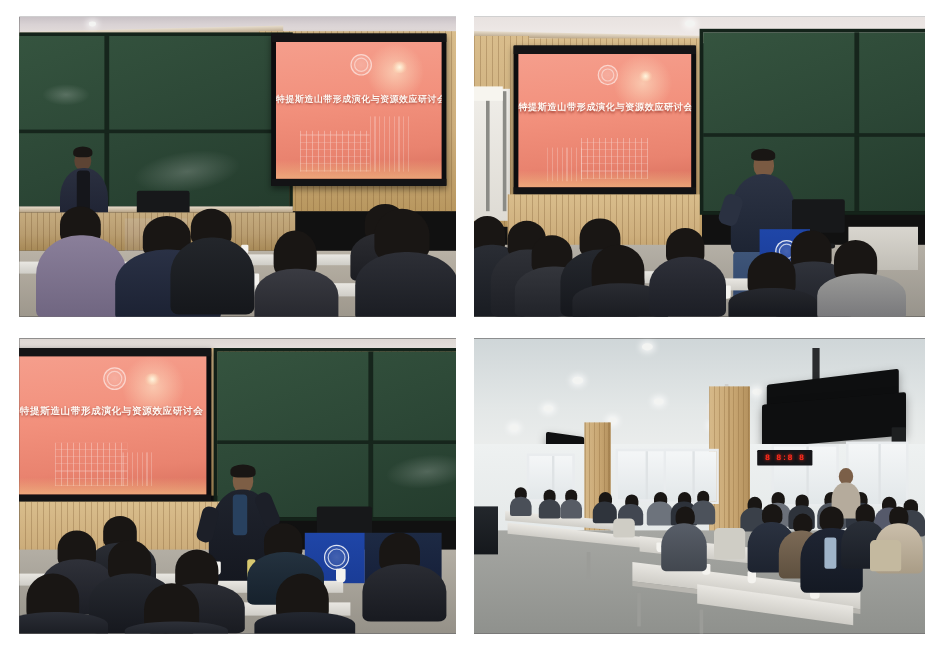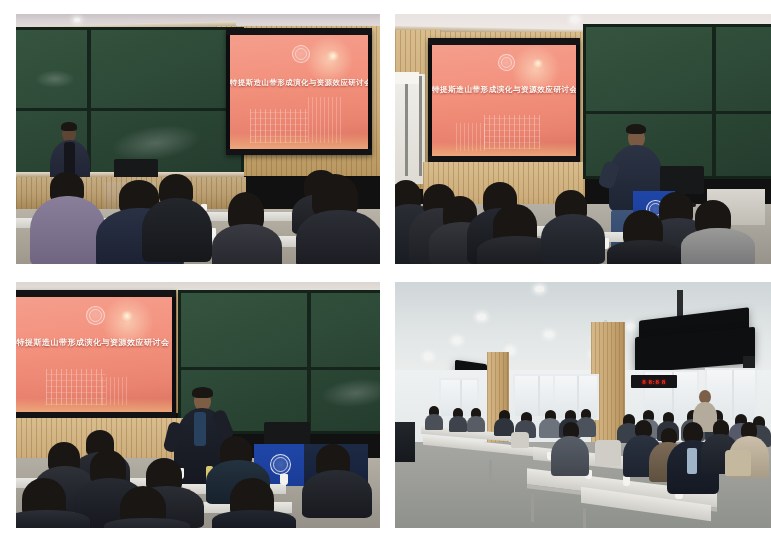--- a/index.html
+++ b/index.html
@@ -91,21 +91,21 @@
   .pillar{position:absolute;
     background:
       repeating-linear-gradient(90deg, rgba(130,95,50,.30) 0 1px, rgba(0,0,0,0) 1px 4px),
       linear-gradient(90deg,#d6b989,#c7a571 60%,#b3905d);}
   .tv{position:absolute;background:#0e0f10;border-radius:2px;box-shadow:0 3px 8px rgba(0,0,0,.35);}
   .tvmount{position:absolute;background:#2a2c2e;}
   .projector{position:absolute;background:#e8e8e6;border-radius:2px;}
   .projrod{position:absolute;background:#cfcfcd;}
   .led{position:absolute;background:#151518;border-radius:1px;
     display:flex;align-items:center;justify-content:center;}
-  .led span{color:#ff2a1c;font-family:Liberation Serif, serif;font-weight:bold;
+  .led span{color:#ff2a1c;font-family:Liberation Mono, monospace;font-weight:bold;
     letter-spacing:.5px;text-shadow:0 0 3px rgba(255,40,20,.9);}
   .spot{position:absolute;border-radius:50%;background:#f3f4f2;
     box-shadow:0 0 5px 2px rgba(255,255,255,.75);}
   .wall{position:absolute;background:linear-gradient(180deg,#eef1f1,#e4e8e8);}
   .speaker{position:absolute;background:#1d1f20;border-radius:1px;}
   .chair{position:absolute;background:#cfcdc5;border-radius:4px 4px 2px 2px;}
 </style>
 </head>
 <body>
 

